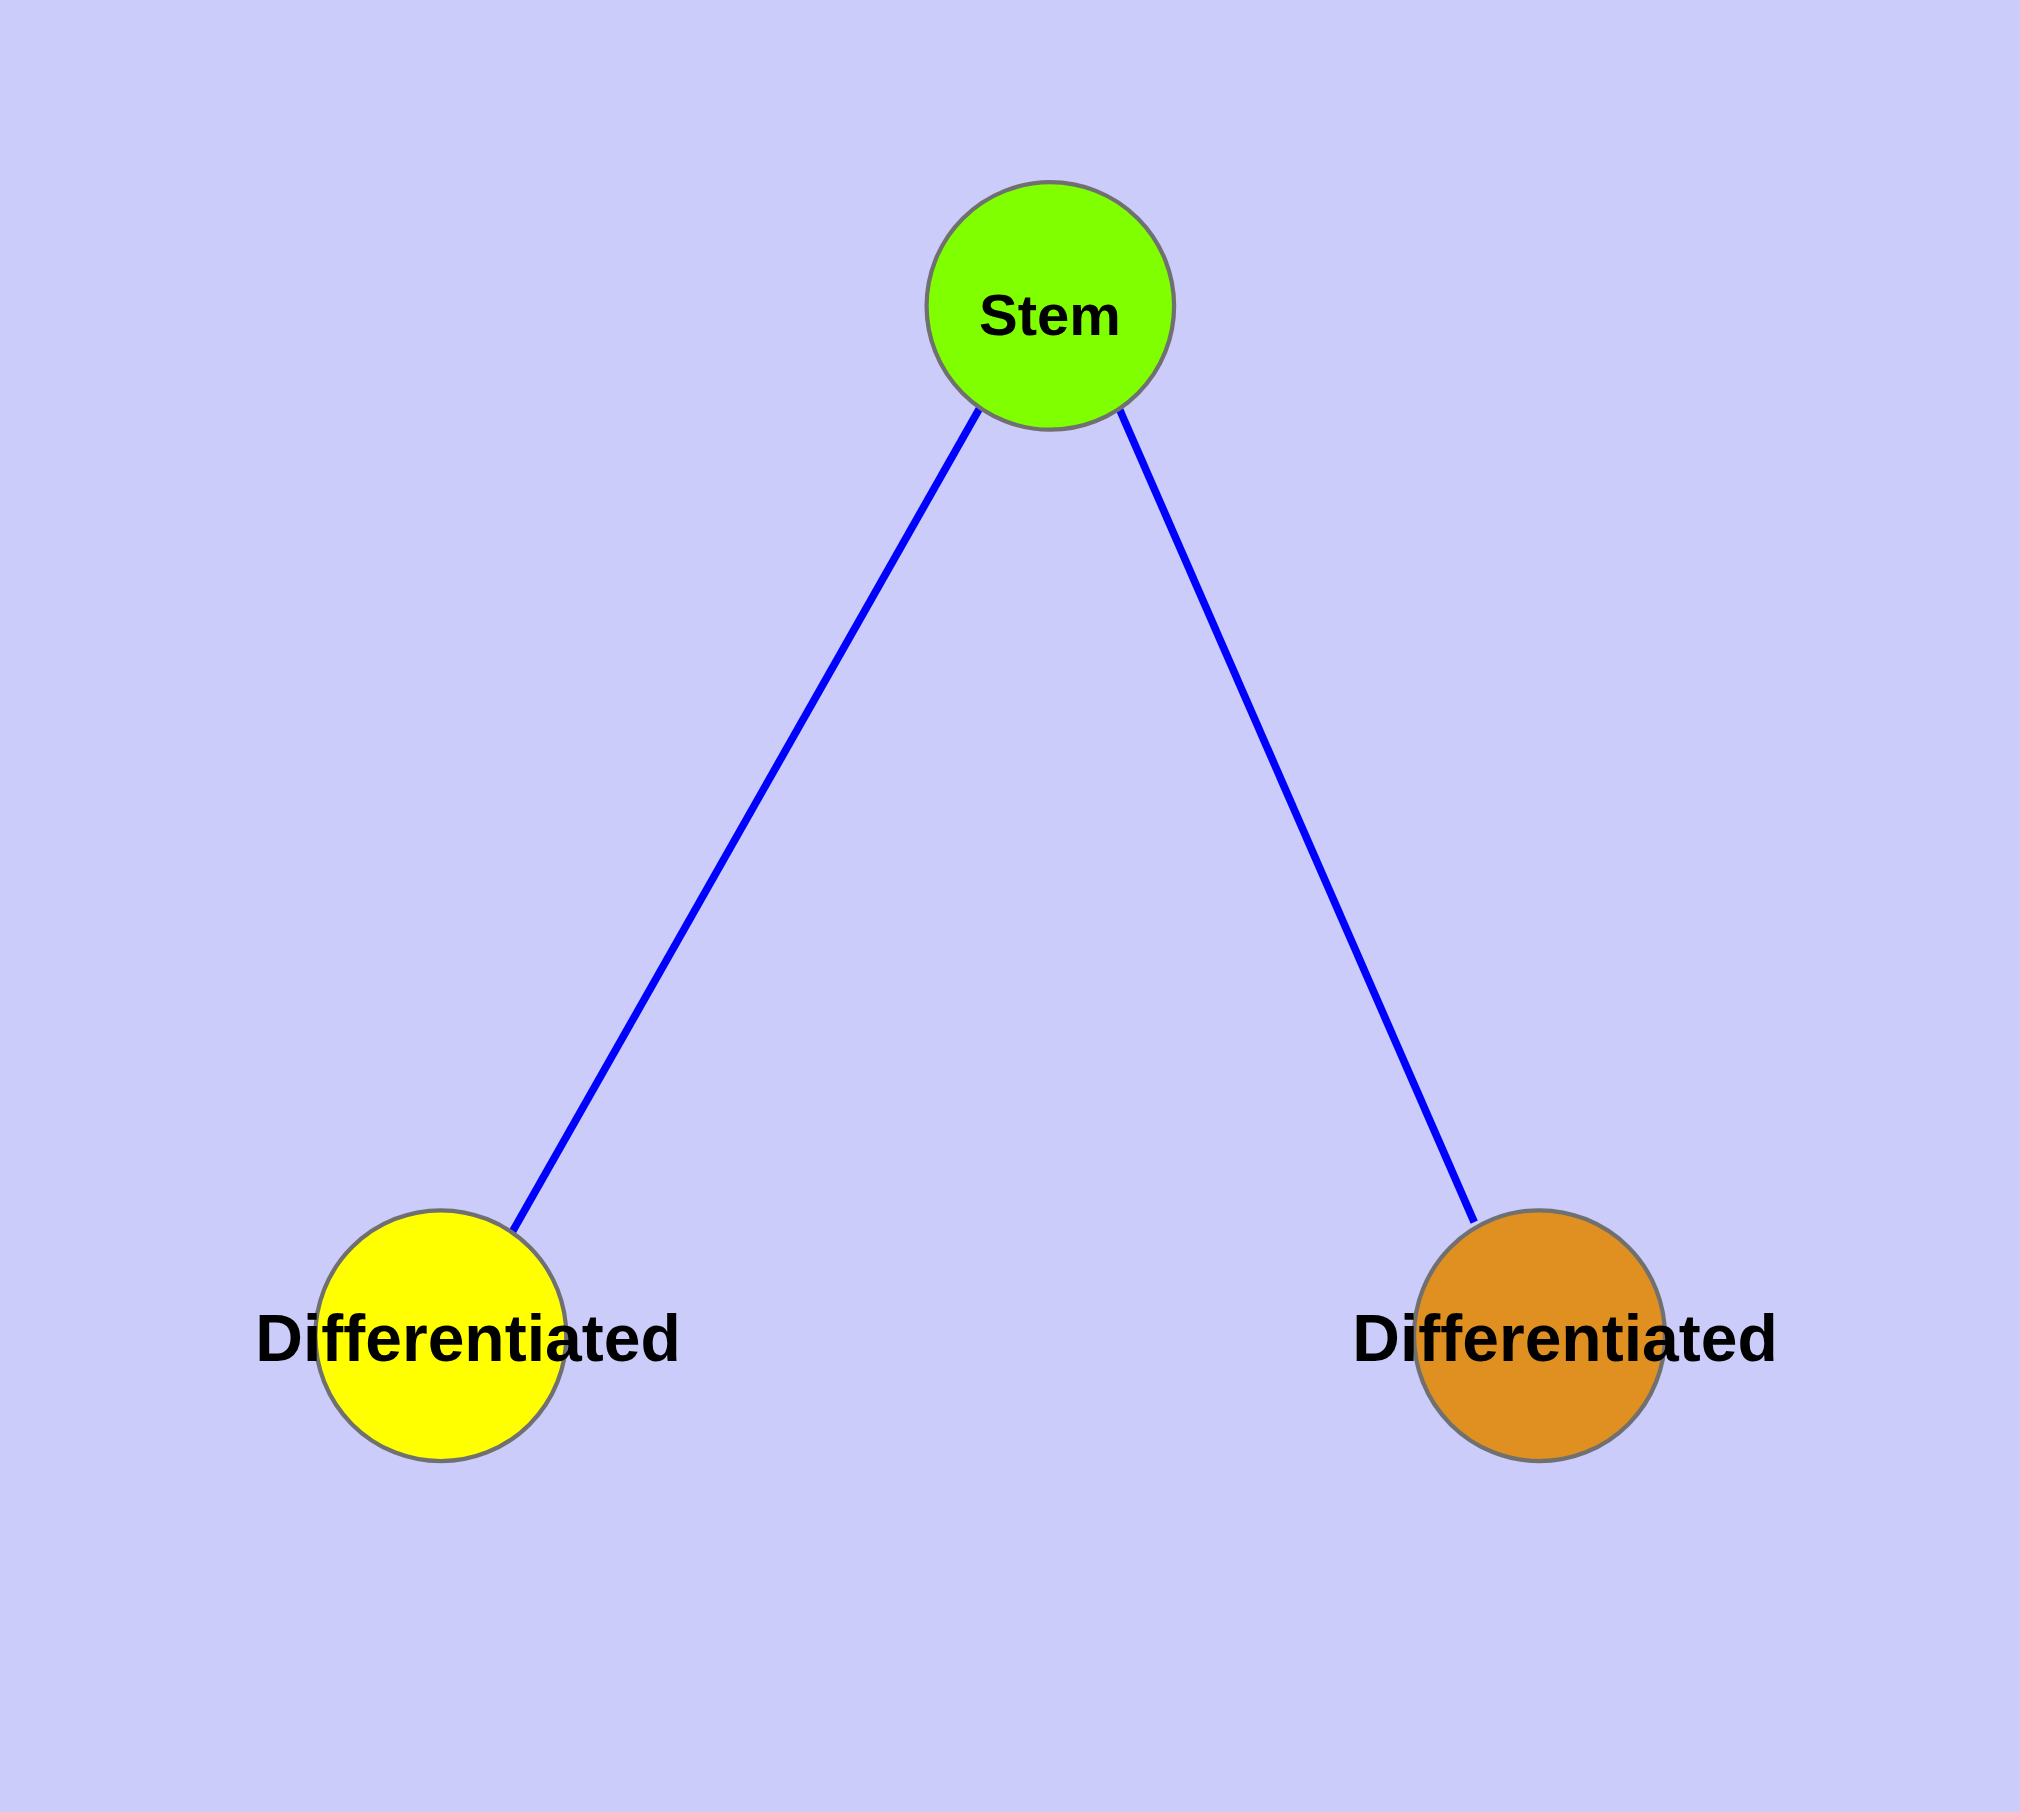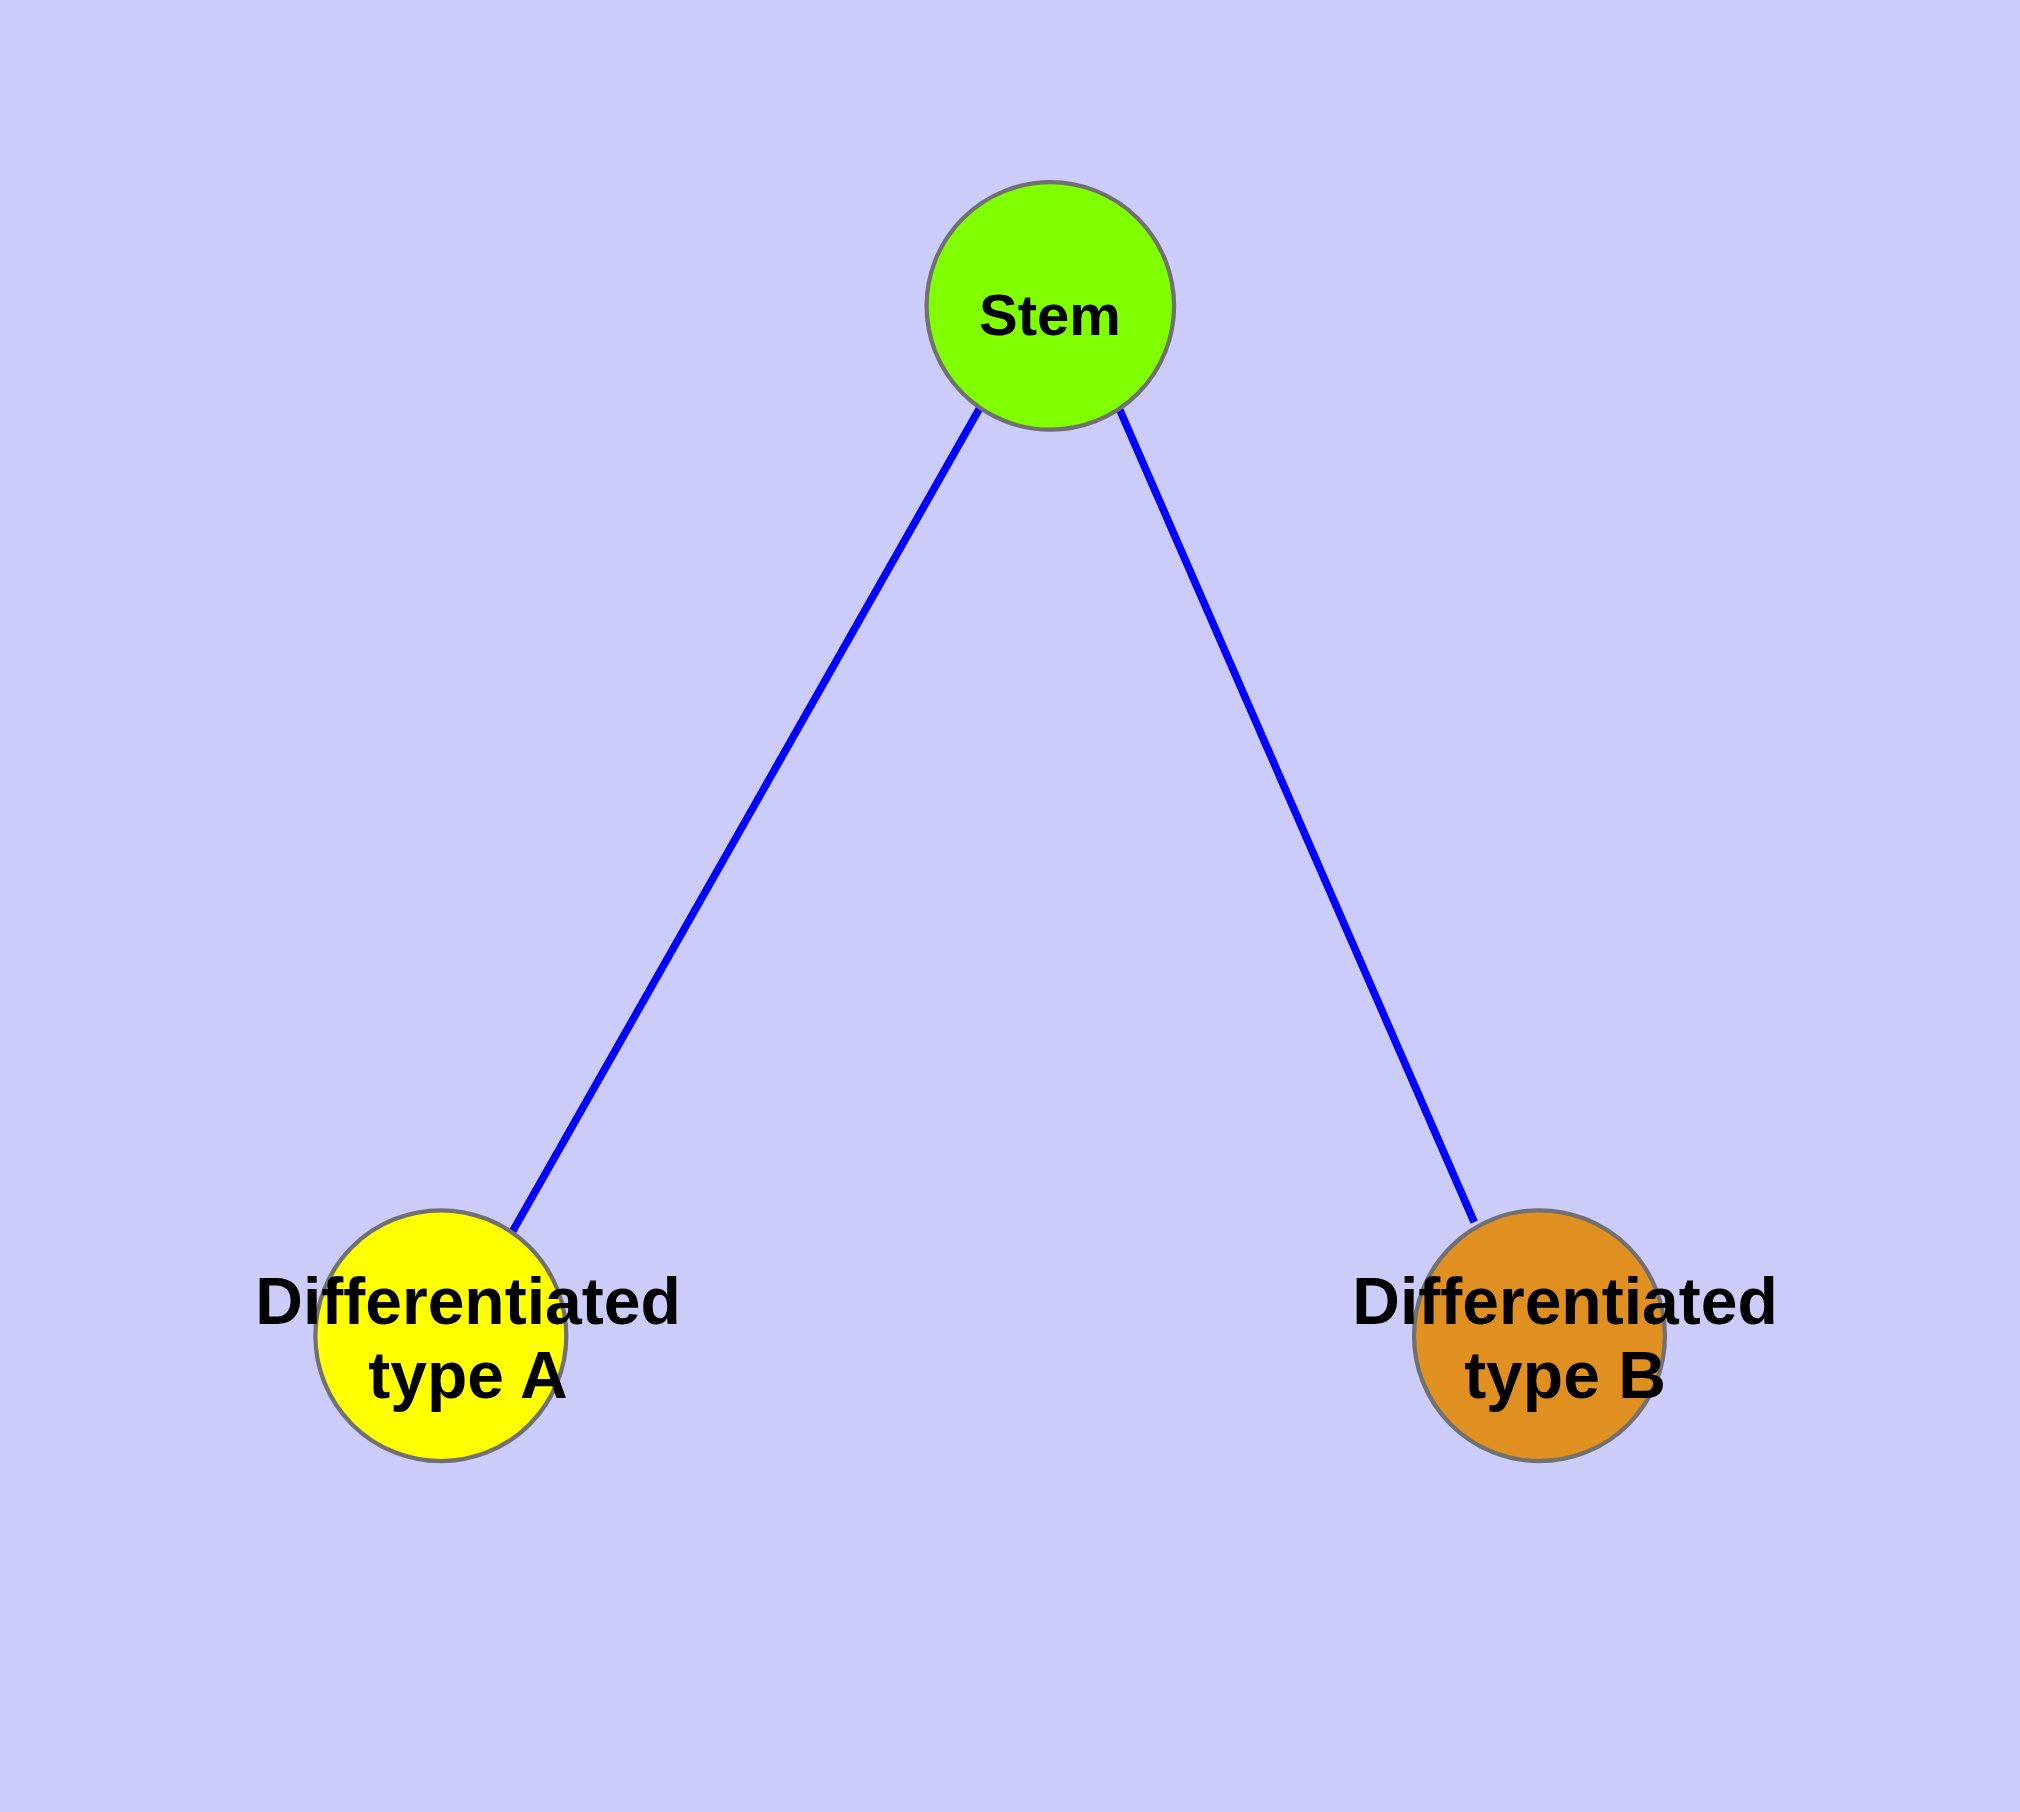--- a/index.html
+++ b/index.html
@@ -59,22 +59,20 @@
         <circle cx="1816" cy="1576" r="148" fill="#e09020" stroke="#707070" stroke-width="5"></circle>
       </g>
   </svg>
 
   <div id="label-layer">
       <div class="node-label stem" style="left: 1050px; top: 315px; color: rgb(0, 0, 0);">
         <div>Stem</div>
       </div>
       <div class="node-label leaf" style="left: 420px; top: 1339px; color: rgb(0, 0, 0);">
         <div>Differentiated</div>
-        <div>type A</div>
       </div>
       <div class="node-label leaf" style="left: 1517px; top: 1339px; color: rgb(0, 0, 0);">
         <div>Differentiated</div>
-        <div>type B</div>
       </div>
     </div>
 
 </div>
 
 
 </body></html>

